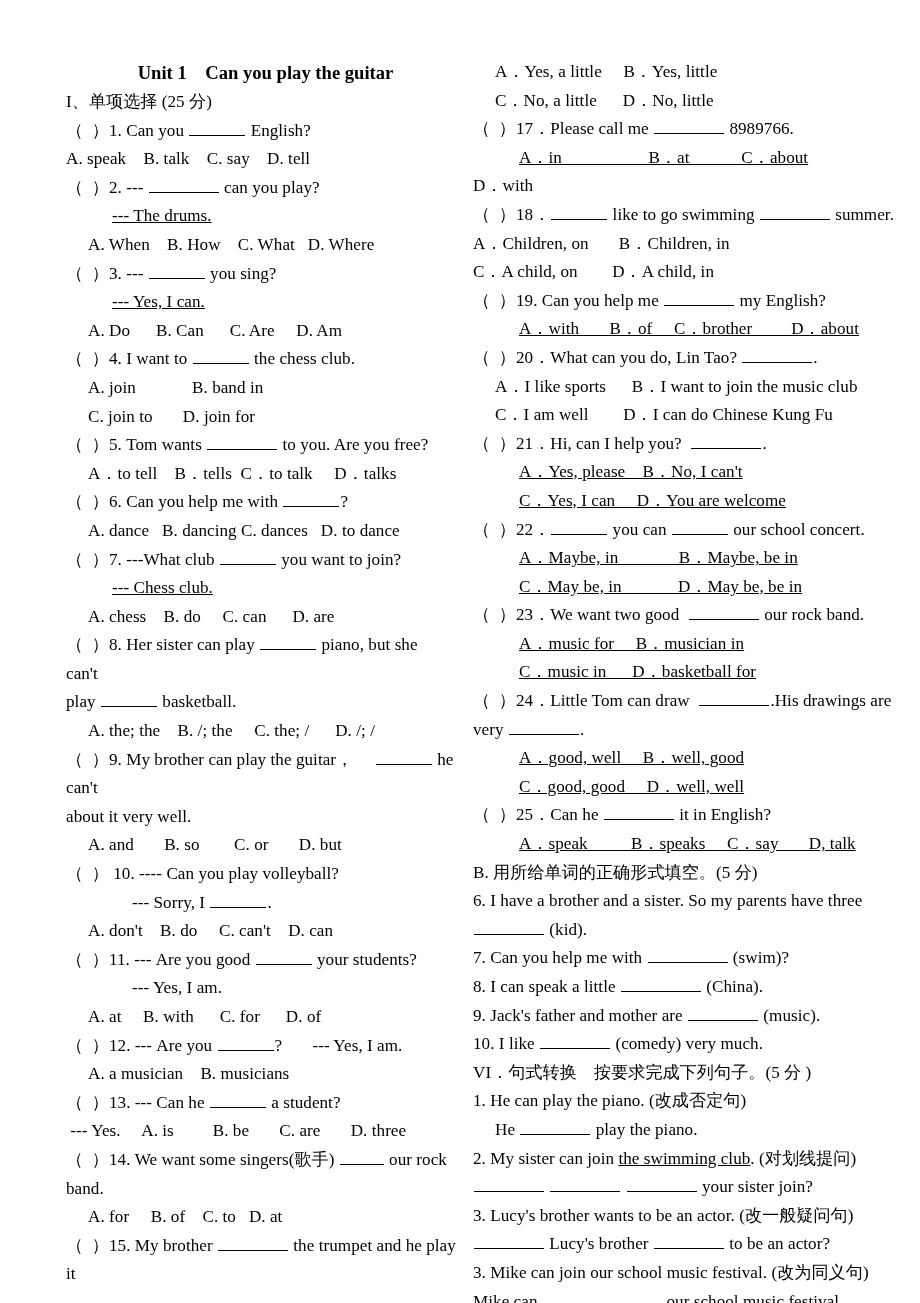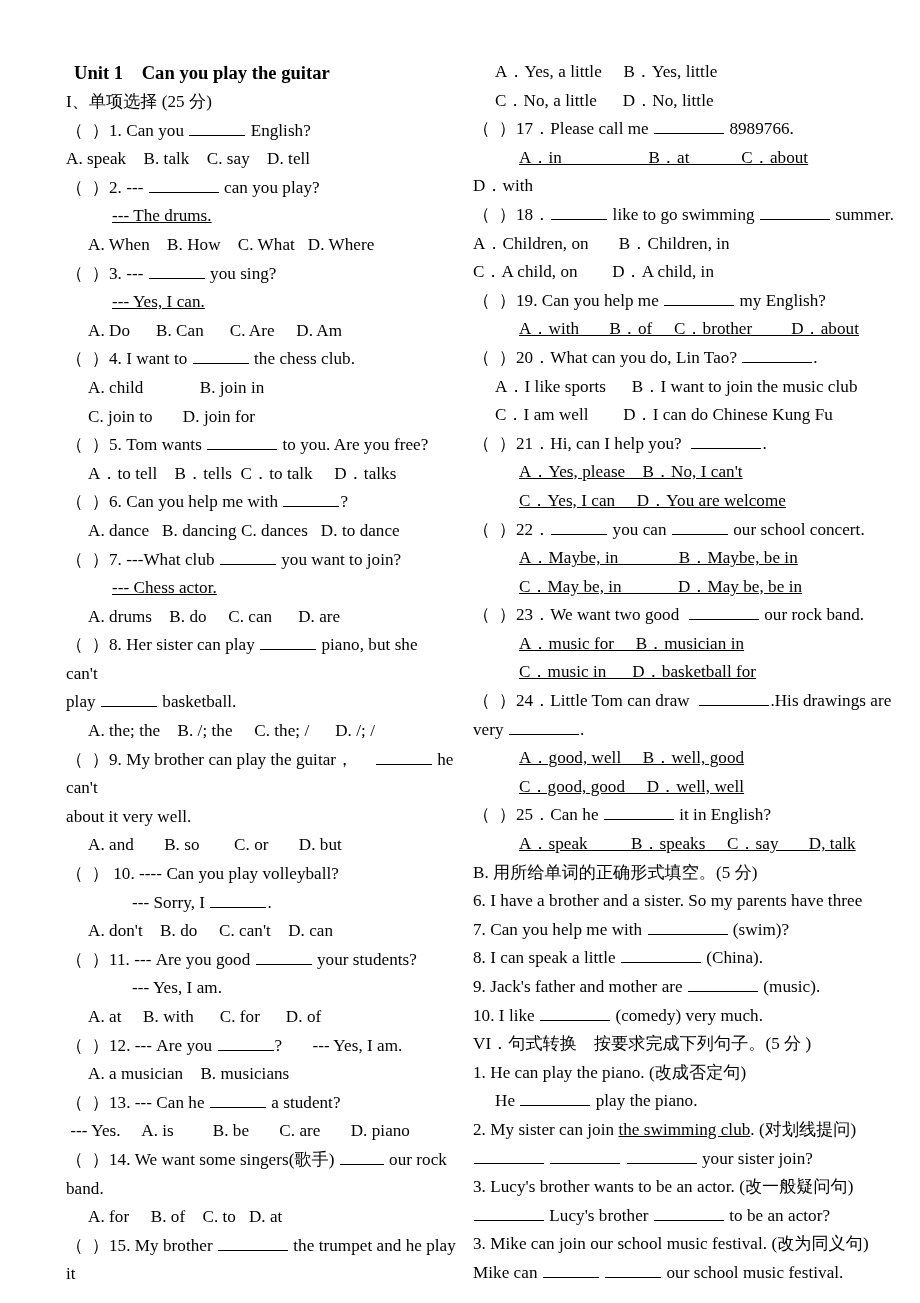--- a/index.html
+++ b/index.html
@@ -45,21 +45,21 @@
   .ln {
     font-size: 17.1px;
     line-height: 28.6px;
     white-space: pre-wrap;
     letter-spacing: 0.05px;
   }
   .title {
     font-size: 18.6px;
     line-height: 30px;
     font-weight: bold;
-    text-align: left;
+    text-align: center;
     padding-left: 8px;
     white-space: pre;
   }
   .ind1 { padding-left: 0px; }
   .ind2 { padding-left: 22px; }
   .ind3 { padding-left: 46px; text-decoration: underline; }
   .ind4 { padding-left: 66px; }
   .u { text-decoration: underline; }
   .blank {
     display: inline-block;
@@ -86,45 +86,45 @@
       <div id="left-lines">
           <div class="ln ind1">（  ）1. Can you <span class="blank b-m"></span> English?</div>
           <div class="ln ind1">A. speak    B. talk    C. say    D. tell</div>
           <div class="ln ind1">（  ）2. --- <span class="blank b-l"></span> can you play?</div>
           <div class="ln ind3">--- The drums.</div>
           <div class="ln ind2">A. When    B. How    C. What   D. Where</div>
           <div class="ln ind1">（  ）3. --- <span class="blank b-m"></span> you sing?</div>
           <div class="ln ind3">--- Yes, I can.</div>
           <div class="ln ind2">A. Do      B. Can      C. Are     D. Am</div>
           <div class="ln ind1">（  ）4. I want to <span class="blank b-m"></span> the chess club.</div>
-          <div class="ln ind2">A. child             B. join in</div>
+          <div class="ln ind2">A. join             B. band in</div>
           <div class="ln ind2">C. join to       D. join for</div>
           <div class="ln ind1">（  ）5. Tom wants <span class="blank b-l"></span> to you. Are you free?</div>
           <div class="ln ind2">A．to tell    B．tells  C．to talk     D．talks</div>
           <div class="ln ind1">（  ）6. Can you help me with <span class="blank b-m"></span>?</div>
           <div class="ln ind2">A. dance   B. dancing C. dances   D. to dance</div>
           <div class="ln ind1">（  ）7. ---What club <span class="blank b-m"></span> you want to join?</div>
-          <div class="ln ind3">--- Chess actor.</div>
-          <div class="ln ind2">A. drums    B. do     C. can      D. are</div>
+          <div class="ln ind3">--- Chess club.</div>
+          <div class="ln ind2">A. chess    B. do     C. can      D. are</div>
           <div class="ln ind1">（  ）8. Her sister can play <span class="blank b-m"></span> piano, but she      can't</div>
           <div class="ln ind1">play <span class="blank b-m"></span> basketball.</div>
           <div class="ln ind2">A. the; the    B. /; the     C. the; /      D. /; /</div>
           <div class="ln ind1">（  ）9. My brother can play the guitar，     <span class="blank b-m"></span> he can't</div>
           <div class="ln ind1">about it very well.</div>
           <div class="ln ind2">A. and       B. so        C. or       D. but</div>
           <div class="ln ind1">（  ） 10. ---- Can you play volleyball?</div>
           <div class="ln ind4">--- Sorry, I <span class="blank b-m"></span>.</div>
           <div class="ln ind2">A. don't    B. do     C. can't    D. can</div>
           <div class="ln ind1">（  ）11. --- Are you good <span class="blank b-m"></span> your students?</div>
           <div class="ln ind4">--- Yes, I am.</div>
           <div class="ln ind2">A. at     B. with      C. for      D. of</div>
           <div class="ln ind1">（  ）12. --- Are you <span class="blank b-m"></span>?       --- Yes, I am.</div>
           <div class="ln ind2">A. a musician    B. musicians</div>
           <div class="ln ind1">（  ）13. --- Can he <span class="blank b-m"></span> a student?</div>
-          <div class="ln ind1"> --- Yes.     A. is         B. be       C. are       D. piano</div>
+          <div class="ln ind1"> --- Yes.     A. is         B. be       C. are       D. three</div>
           <div class="ln ind1">（  ）14. We want some singers(歌手) <span class="blank b-s"></span> our rock band.</div>
           <div class="ln ind2">A. for     B. of    C. to   D. at</div>
           <div class="ln ind1">（  ）15. My brother <span class="blank b-l"></span> the trumpet and he play it</div>
         </div>
     </div>
 
     <div class="col col-right">
       <div id="right-lines">
           <div class="ln ind2">A．Yes, a little     B．Yes, little</div>
           <div class="ln ind2">C．No, a little      D．No, little</div>
@@ -149,20 +149,21 @@
           <div class="ln ind3">A．music for     B．musician in</div>
           <div class="ln ind3">C．music in      D．basketball for</div>
           <div class="ln ind1">（  ）24．Little Tom can draw  <span class="blank b-l"></span>.His drawings are</div>
           <div class="ln ind1">very <span class="blank b-l"></span>.</div>
           <div class="ln ind3">A．good, well     B．well, good</div>
           <div class="ln ind3">C．good, good     D．well, well</div>
           <div class="ln ind1">（  ）25．Can he <span class="blank b-l"></span> it in English?</div>
           <div class="ln ind3">A．speak          B．speaks     C．say       D, talk</div>
           <div class="ln ind1">B. 用所给单词的正确形式填空。(5 分)</div>
           <div class="ln ind1">6. I have a brother and a sister. So my parents have three</div>
+          <div class="ln ind1"><span class="blank b-l"></span> (kid).</div>
           <div class="ln ind1">7. Can you help me with <span class="blank b-xl"></span> (swim)?</div>
           <div class="ln ind1">8. I can speak a little <span class="blank b-xl"></span> (China).</div>
           <div class="ln ind1">9. Jack's father and mother are <span class="blank b-l"></span> (music).</div>
           <div class="ln ind1">10. I like <span class="blank b-l"></span> (comedy) very much.</div>
           <div class="ln ind1">VI．句式转换　按要求完成下列句子。(5 分 )</div>
           <div class="ln ind1">1. He can play the piano. (改成否定句)</div>
           <div class="ln ind2">He <span class="blank b-l"></span> play the piano.</div>
           <div class="ln ind1">2. My sister can join <span class="u">the swimming club</span>. (对划线提问)</div>
           <div class="ln ind1"><span class="blank b-l"></span> <span class="blank b-l"></span> <span class="blank b-l"></span> your sister join?</div>
           <div class="ln ind1">3. Lucy's brother wants to be an actor. (改一般疑问句)</div>

